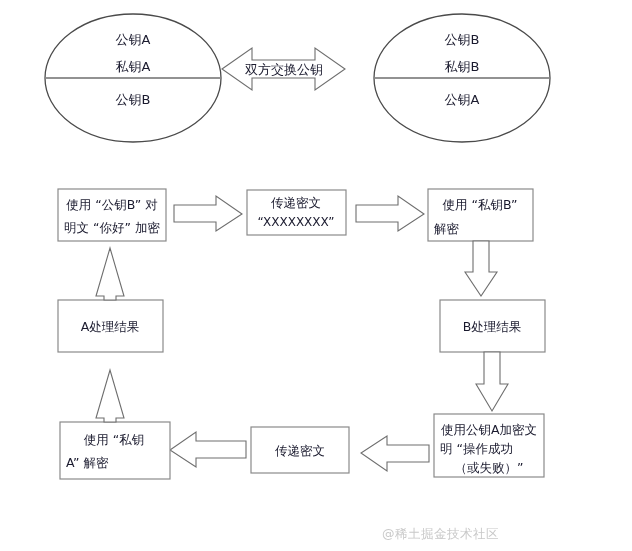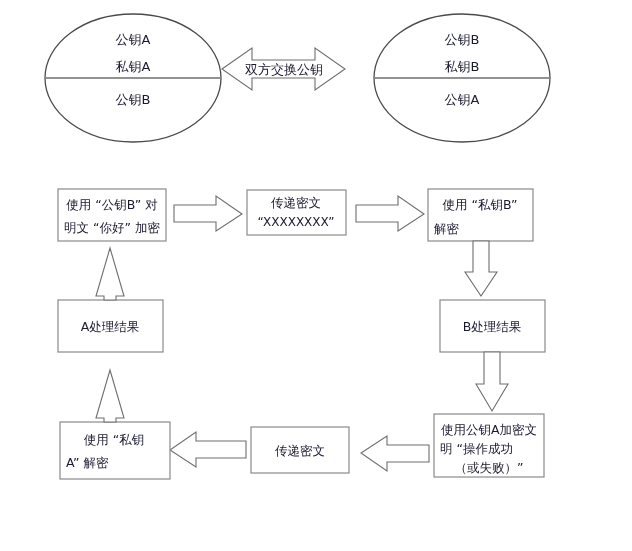--- a/index.html
+++ b/index.html
@@ -173,13 +173,14 @@
       <text class="box-text" x="114" y="440">使用 “私钥</text>
       <text class="box-text-left" x="66" y="463">A” 解密</text>
     </g>
 
     <g>
       <path class="arrow-block" d="M 104,418 L 96,418 L 110,370 L 124,418 L 116,418 L 116,422 L 104,422 Z"></path>
     </g>
 
   </svg>
 
+  <div class="watermark">@稀土掘金技术社区</div>
 </div>
 
 </body></html>

